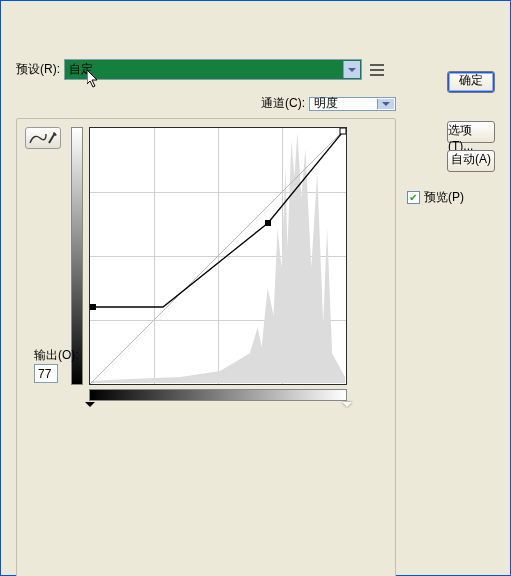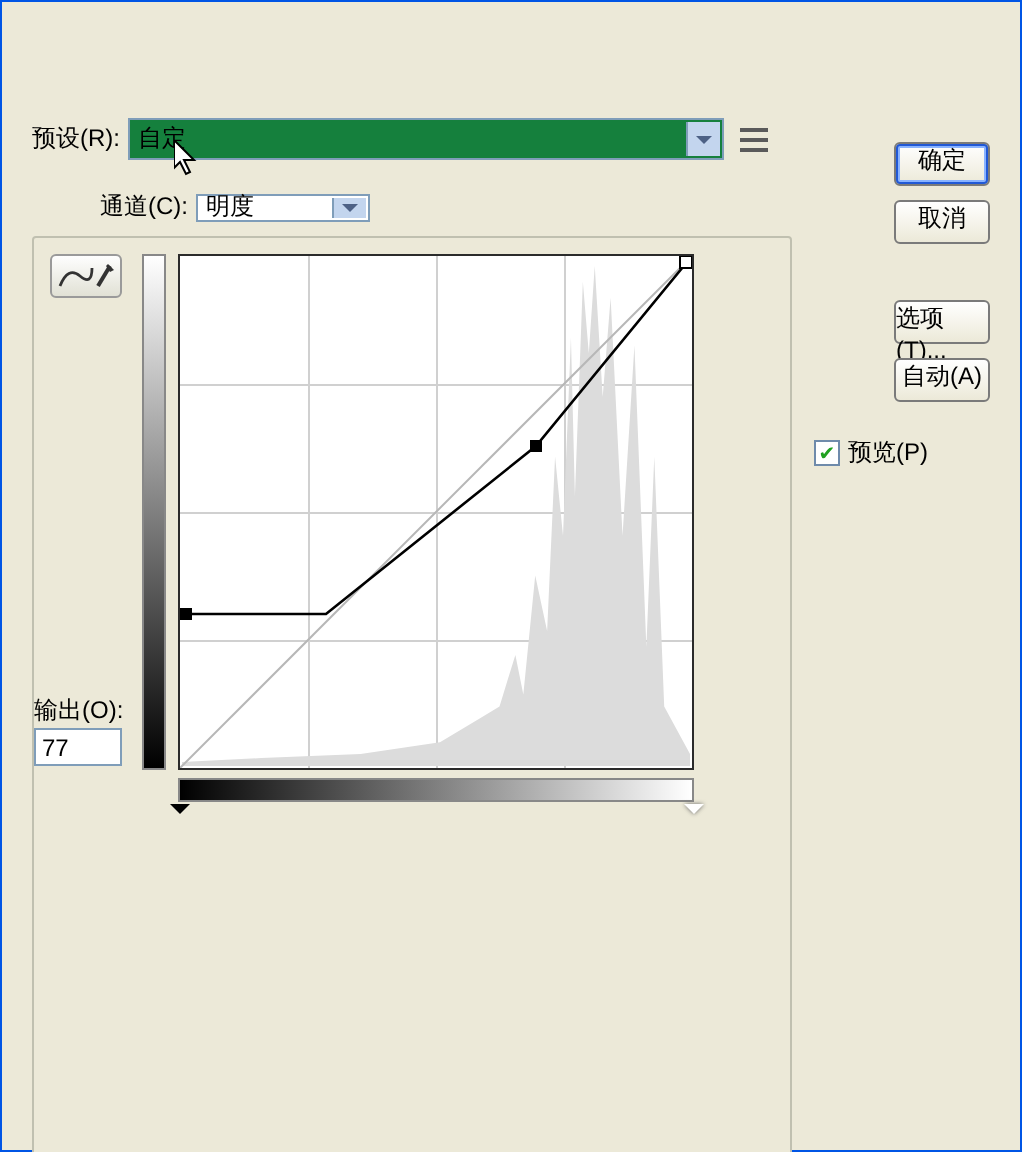--- a/index.html
+++ b/index.html
@@ -24,37 +24,37 @@
 
   .rightcol { position:absolute; right:12px; top:42px; width:88px; display:flex; flex-direction:column; gap:7px; align-items:stretch; }
   .btn { height:22px; border:1px solid #7a7a7a; border-radius:3px; background:linear-gradient(#fff,#ece9d8);
          display:flex; align-items:flex-start; justify-content:center; cursor:pointer;margin-left:40px; }
   .btn.focus { box-shadow: 0 0 0 1px #2159d6 inset, 0 0 0 2px #89b3ff inset; }
   .btn.disabled { color:#9a9a9a; cursor:default; }
   .checkbox-row { display:flex; align-items:center; margin-top:10px; }
   .chk { width:13px; height:13px; border:1px solid #6f8bab; background:#fff; margin-right:4px; display:flex; align-items:center; justify-content:center; font-size:10px; color:#21a121; }
 
   .main-area { position:absolute; left:12px; top:66px; width:380px; }
-  .channel-row { display:flex; align-items:center; justify-content:flex-start; margin-bottom:6px; padding-left:34px; }
+  .channel-row { display:flex; align-items:center; justify-content:flex-end; margin-bottom:6px; padding-left:34px; }
   .channel-select { width:87px; height:14px; border:1px solid #7f9db9; background:#fff; position:relative; display:flex; align-items:center; padding:0 24px 0 4px; margin-left:4px; }
 
   .curves-group { border:1px solid #c0c0b0; border-radius:2px; background:#ece9d8; padding:8px 8px 6px 8px; position:relative; }
   .toolcol { position:absolute; left:8px; top:8px; display:flex; flex-direction:column; gap:4px; }
   .toolbtn { width:36px; height:22px; border:1px solid #9a9a9a; border-radius:3px; background:linear-gradient(#fefefe,#e1e1d5);
              display:flex; align-items:center; justify-content:center; }
 
   .curve-area { margin-left:46px; position:relative; width:290px; }
   .vgrad { position:absolute; left:0; top:0; width:12px; height:258px; background:linear-gradient(to bottom,#fff,#000); border:1px solid #888; }
   .canvas { position:absolute; left:18px; top:0; width:258px; height:258px; border:1px solid #2b2b2b; background:#fff; }
   .grid-v,.grid-h { position:absolute; background:#d0d0d0; }
   .histo { position:absolute; inset:1px; }
   .diag { position:absolute; inset:0; }
   .hgrad { position:absolute; left:18px; top:262px; width:258px; height:12px; background:linear-gradient(to right,#000,#fff); border:1px solid #888; }
   .tri { position:absolute; width:0; height:0; border:5px solid transparent; }
-  .numbox { width:44px; height:19px; border:1px solid #7f9db9; background:#fff; padding:0 3px; display:flex; align-items:center; }
+  .numbox { width:24px; height:19px; border:1px solid #7f9db9; background:#fff; padding:0 3px; display:flex; align-items:center; }
 </style>
 </head>
 <body>
 
 <div class="window">
 
   <div class="body">
 
     <div class="row" style="width:372px">
       <label>预设(R):</label>
@@ -69,23 +69,20 @@
       <div class="menu-icon">
           <span></span>
           <span></span>
           <span></span>
         </div>
     </div>
 
     <div class="rightcol">
       <div class="btn focus">
           <span>确定</span>
-        </div>
-      <div class="btn">
-          <span>取消</span>
         </div>
       <div style="height:14px"></div>
       <div class="btn">
           <span>选项(T)...</span>
         </div>
       <div class="btn">
           <span>自动(A)</span>
         </div>
       <div class="checkbox-row">
         <div class="chk">✔</div>
@@ -138,21 +135,21 @@
               <rect x="175" y="92" width="6" height="6" fill="#000"></rect>
               <rect x="250" y="0" width="6" height="6" fill="#fff" stroke="#000"></rect>
             </svg>
           </div>
 
           <div class="hgrad"></div>
           <div class="tri" style="left:14px;top:275px;border-top-color:#000"></div>
           <div class="tri" style="left:271px;top:275px;border-top-color:#fff;filter:drop-shadow(0 0 1px #666)"></div>
         </div>
 
-        <div style="position:absolute; left:0; top:228px;">
+        <div style="position:absolute; left:17px; top:228px;">
           <div>输出(O):</div>
           <div class="numbox">
               <span>77</span>
             </div>
         </div>
 
         <div style="height:298px"></div>
 
       </div>
     </div>

